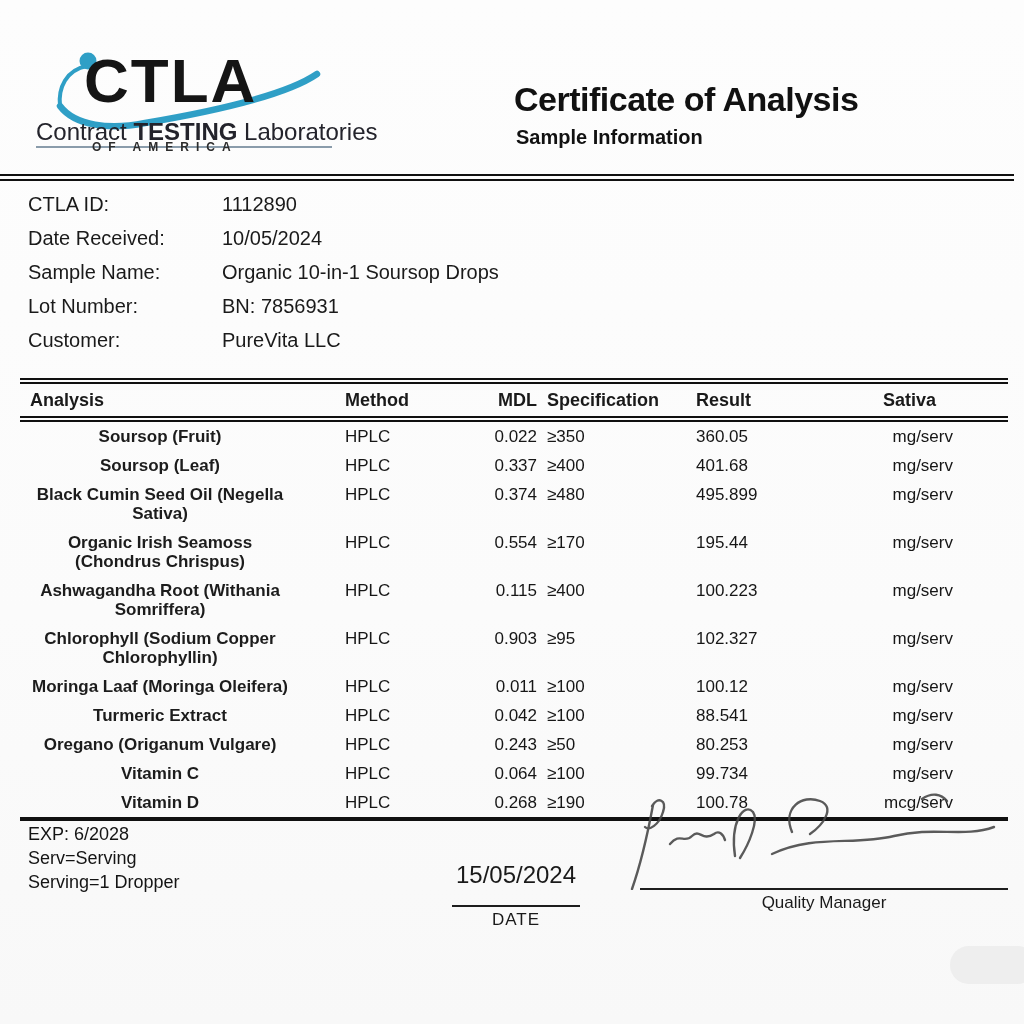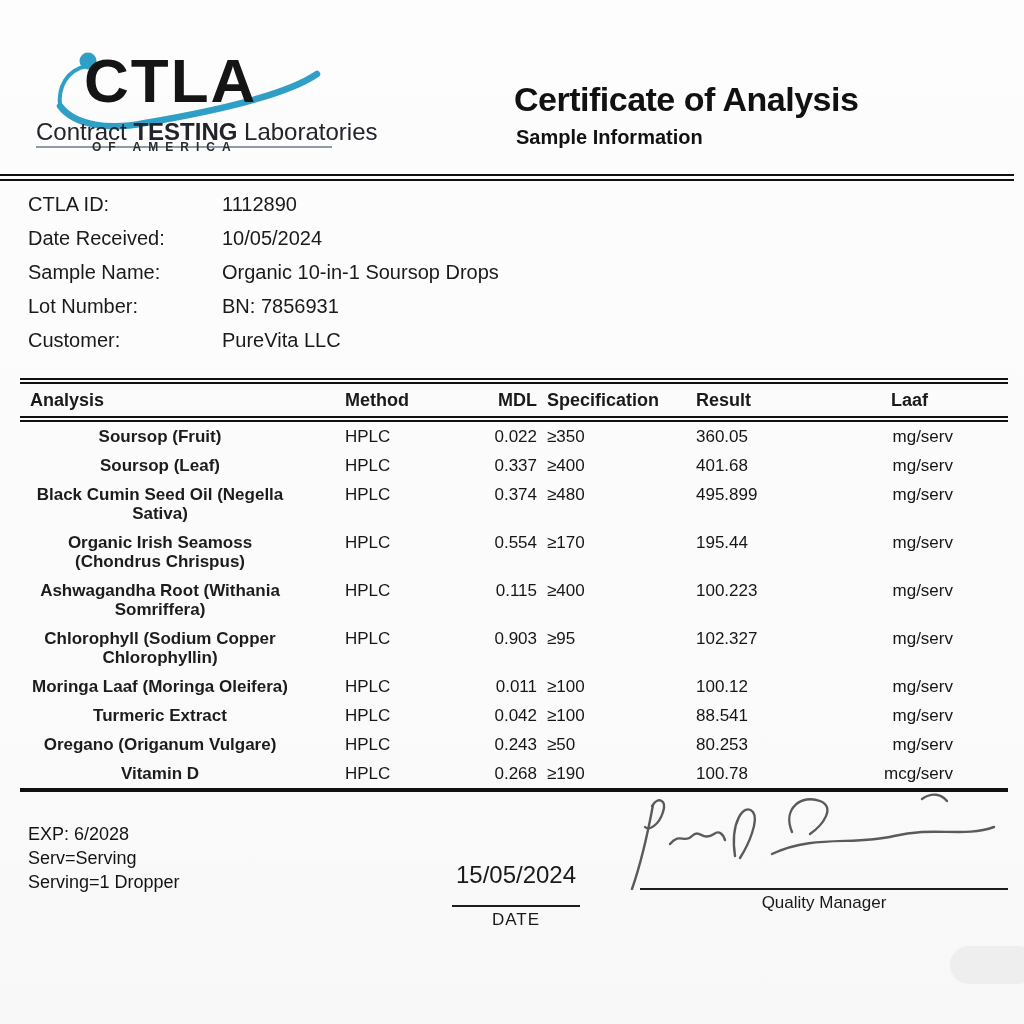--- a/index.html
+++ b/index.html
@@ -117,21 +117,21 @@
           <col class="c-result">
           <col class="c-units">
       </colgroup>
       <thead>
         <tr>
           <th class="h-analysis">Analysis</th>
           <th class="h-method">Method</th>
           <th class="h-mdl">MDL</th>
           <th class="h-spec">Specification</th>
           <th class="h-result">Result</th>
-          <th class="h-units">Laaf</th>
+          <th class="h-units">Sativa</th>
         </tr>
       </thead>
       <tbody>
         <tr>
           <td class="analysis">Soursop (Fruit)</td>
           <td class="method">HPLC</td>
           <td class="mdl">0.022</td>
           <td class="spec">≥350</td>
           <td class="result">360.05</td>
           <td class="units">mg/serv</td>
@@ -191,20 +191,28 @@
           <td class="spec">≥100</td>
           <td class="result">88.541</td>
           <td class="units">mg/serv</td>
         </tr>
         <tr>
           <td class="analysis">Oregano (Origanum Vulgare)</td>
           <td class="method">HPLC</td>
           <td class="mdl">0.243</td>
           <td class="spec">≥50</td>
           <td class="result">80.253</td>
+          <td class="units">mg/serv</td>
+        </tr>
+        <tr>
+          <td class="analysis">Vitamin C</td>
+          <td class="method">HPLC</td>
+          <td class="mdl">0.064</td>
+          <td class="spec">≥100</td>
+          <td class="result">99.734</td>
           <td class="units">mg/serv</td>
         </tr>
         <tr>
           <td class="analysis">Vitamin D</td>
           <td class="method">HPLC</td>
           <td class="mdl">0.268</td>
           <td class="spec">≥190</td>
           <td class="result">100.78</td>
           <td class="units">mcg/serv</td>
         </tr>

